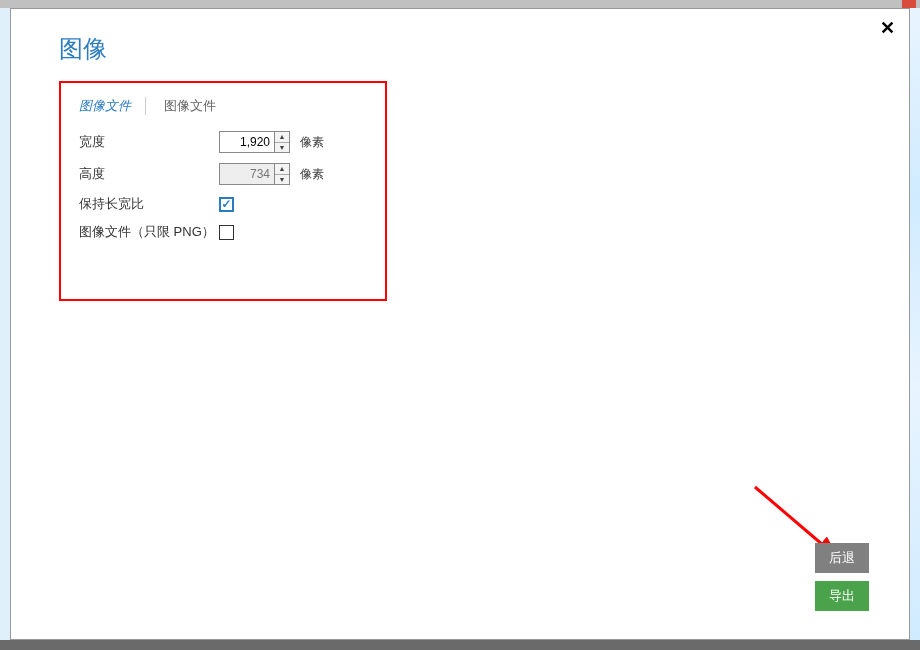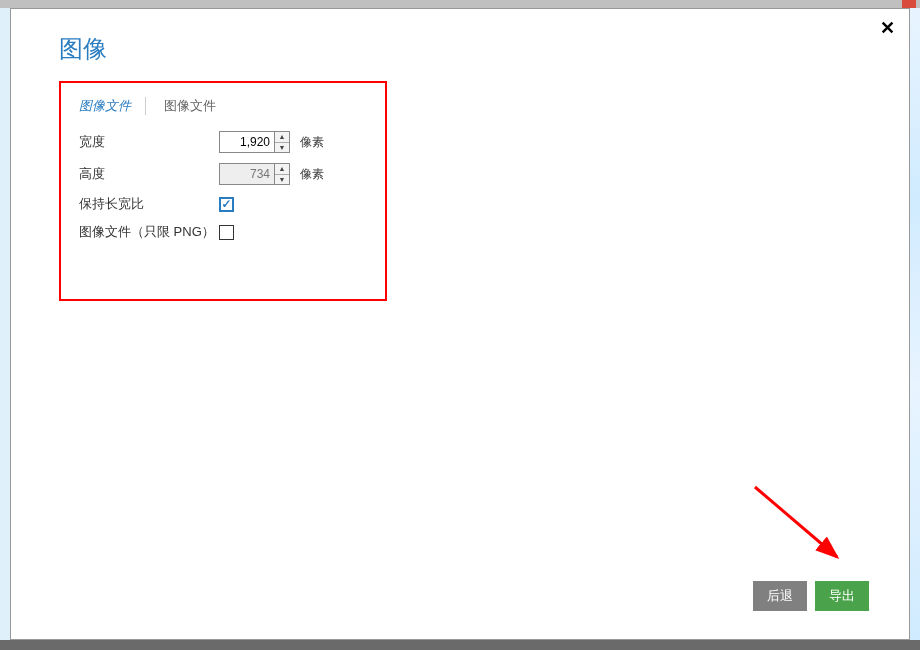--- a/index.html
+++ b/index.html
@@ -198,20 +198,21 @@
     }
     .checkbox.plain {
       border: 1.5px solid #333;
     }
     .button-bar {
       position: absolute;
       bottom: 28px;
       right: 40px;
       display: flex;
       gap: 8px;
+      flex-direction: column;
     }
     .btn {
       min-width: 52px;
       height: 30px;
       padding: 0 14px;
       font-size: 13px;
       color: #fff;
       border: none;
       cursor: pointer;
       display: flex;

